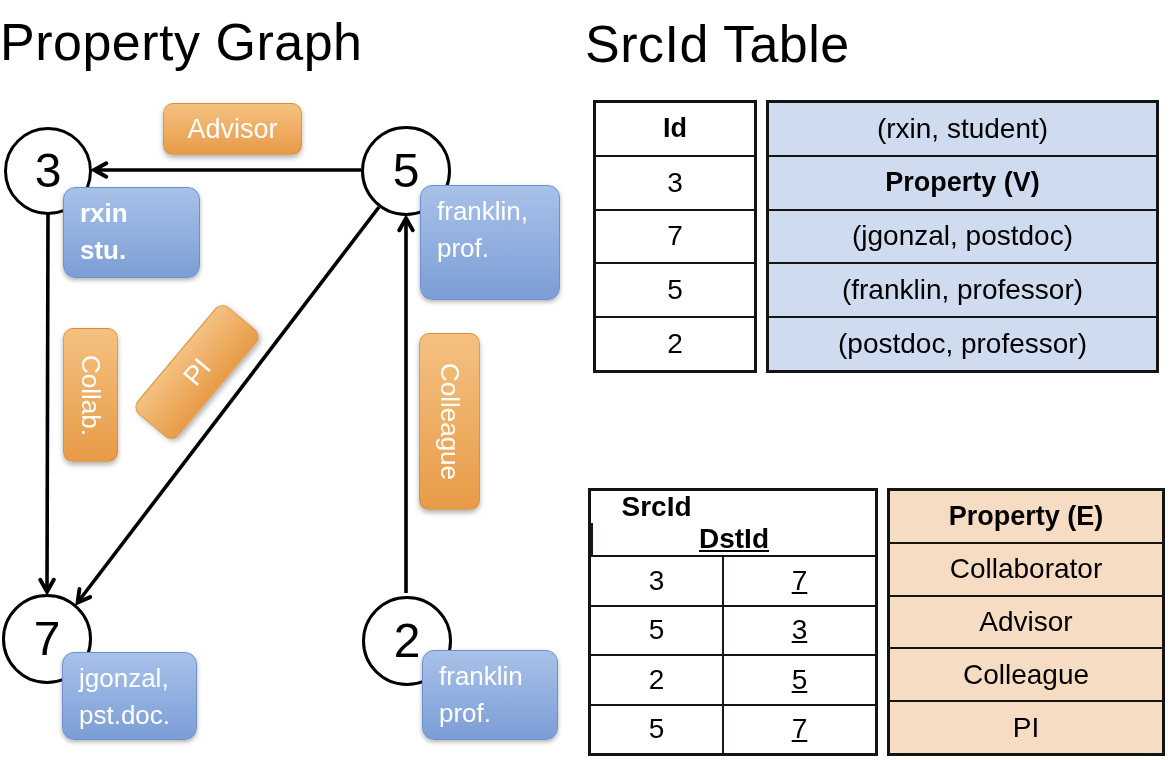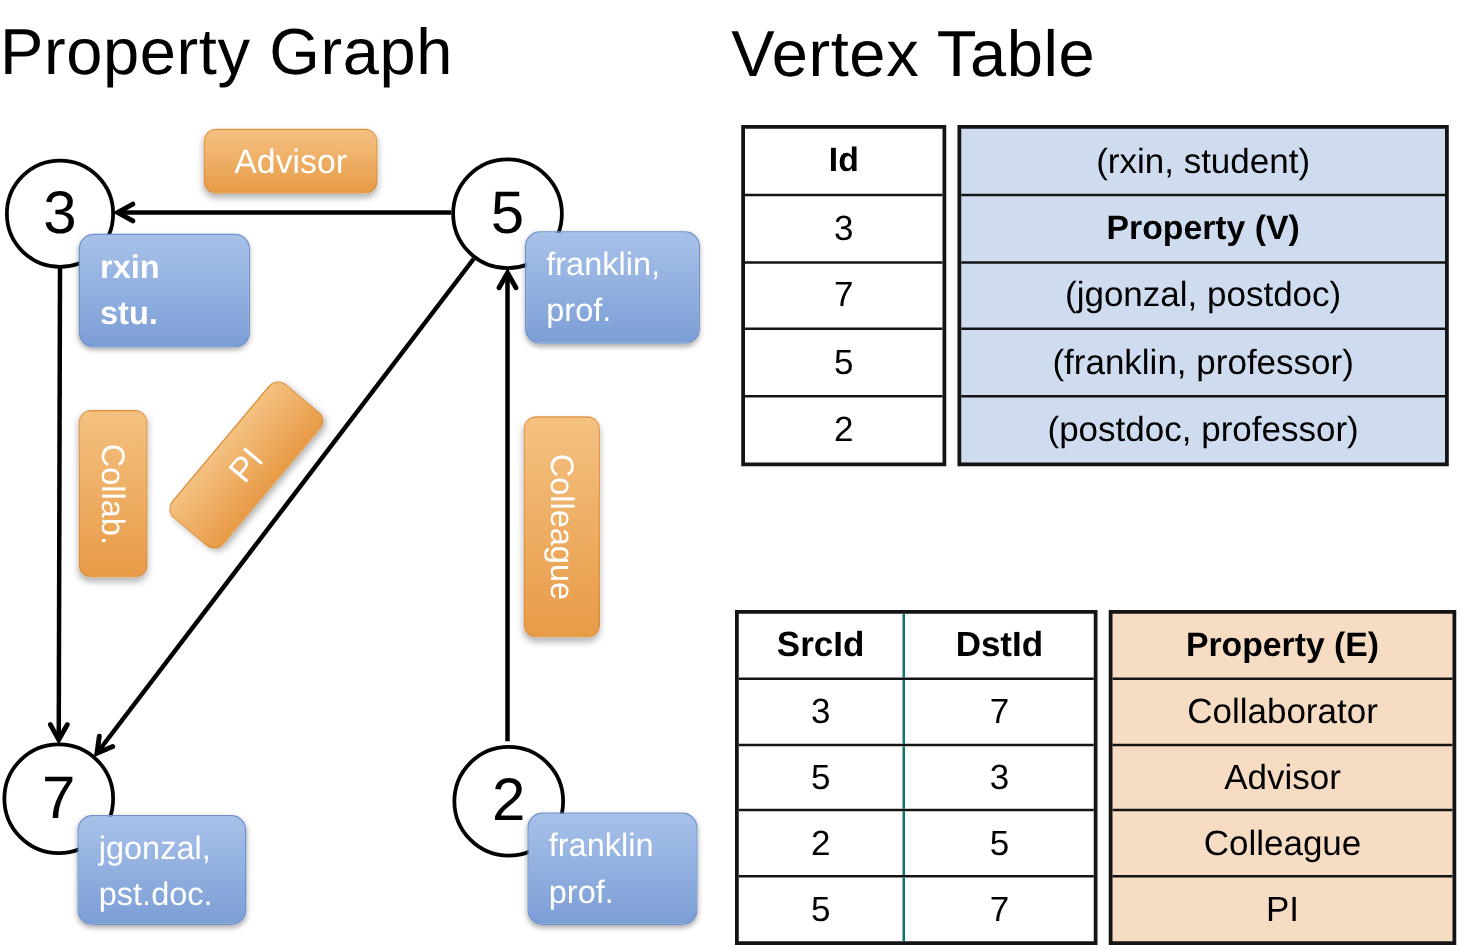--- a/index.html
+++ b/index.html
@@ -49,31 +49,31 @@
     box-sizing:border-box; border:3px solid #141414;
     display:flex; flex-direction:column; background:#fff;
   }
   .tcell {
     flex:1; display:flex; align-items:center; justify-content:center;
     font-size:28px; color:#000; border-top:2px solid #141414;
   }
   .tcell:first-child { border-top:none; }
   .hdr { font-weight:bold; font-size:27px; }
   .trow { flex:1; display:flex; border-top:2px solid #141414; }
-  .trow:first-child { border-top:none; }
+  .trow:first-child { border-top:none;flex-direction:column; }
   .tc { display:flex; align-items:center; justify-content:center; font-size:28px; color:#000; }
   .tc-src { width:131px; }
-  .tc-dst { flex:1; border-left:2px solid #0f766e; }
+  .tc-dst { flex:1; border-left:2px solid #0f172a;text-decoration:underline; }
 </style>
 </head>
 <body>
 
 <div class="canvas" style="--orange-top: #f4c181; --orange-bottom: #e89b47; --blue-top: #a8c1e9; --blue-bottom: #7c9ed6; --node-fill: #ffffff;">
   <div class="title graph-title">Property Graph</div>
-  <div class="title vertex-title">Vertex Table</div>
+  <div class="title vertex-title">SrcId Table</div>
 
   <svg id="graph-svg" width="585" height="760" viewBox="0 0 585 760">
     <defs>
       <marker id="arrow" viewBox="0 0 12 12" refX="9.5" refY="6" markerWidth="18" markerHeight="18" orient="auto" markerUnits="userSpaceOnUse">
         <path d="M2,1.5 L10,6 L2,10.5" fill="none" stroke="#000" stroke-width="2.6" stroke-linecap="round" stroke-linejoin="miter"></path>
       </marker>
     </defs>
     <g id="edge-lines">
         <line x1="361" y1="170" x2="95" y2="170" stroke="#000000" stroke-width="3.6" marker-end="url(#arrow)"></line>
         <line x1="48" y1="214" x2="47" y2="591" stroke="#000000" stroke-width="3.6" marker-end="url(#arrow)"></line>
@@ -86,21 +86,21 @@
       <div class="node" style="left:4px; top:127px; width:88px; height:88px;">
         <span class="node-num">3</span>
       </div>
       <div class="prop-box" style="left:63px; top:187px; width:137px; height:91px;font-weight:bold;">
         <span class="prop-line">rxin</span>
         <span class="prop-line">stu.</span>
       </div>
       <div class="node" style="left:361px; top:126px; width:90px; height:90px;">
         <span class="node-num">5</span>
       </div>
-      <div class="prop-box" style="left:420px; top:185px; width:140px; height:90px;">
+      <div class="prop-box" style="left:420px; top:185px; width:140px; height:115px;">
         <span class="prop-line">franklin,</span>
         <span class="prop-line">prof.</span>
       </div>
       <div class="node" style="left:2px; top:594px; width:90px; height:90px;">
         <span class="node-num">7</span>
       </div>
       <div class="prop-box" style="left:62px; top:652px; width:135px; height:88px;">
         <span class="prop-line">jgonzal,</span>
         <span class="prop-line">pst.doc.</span>
       </div>

